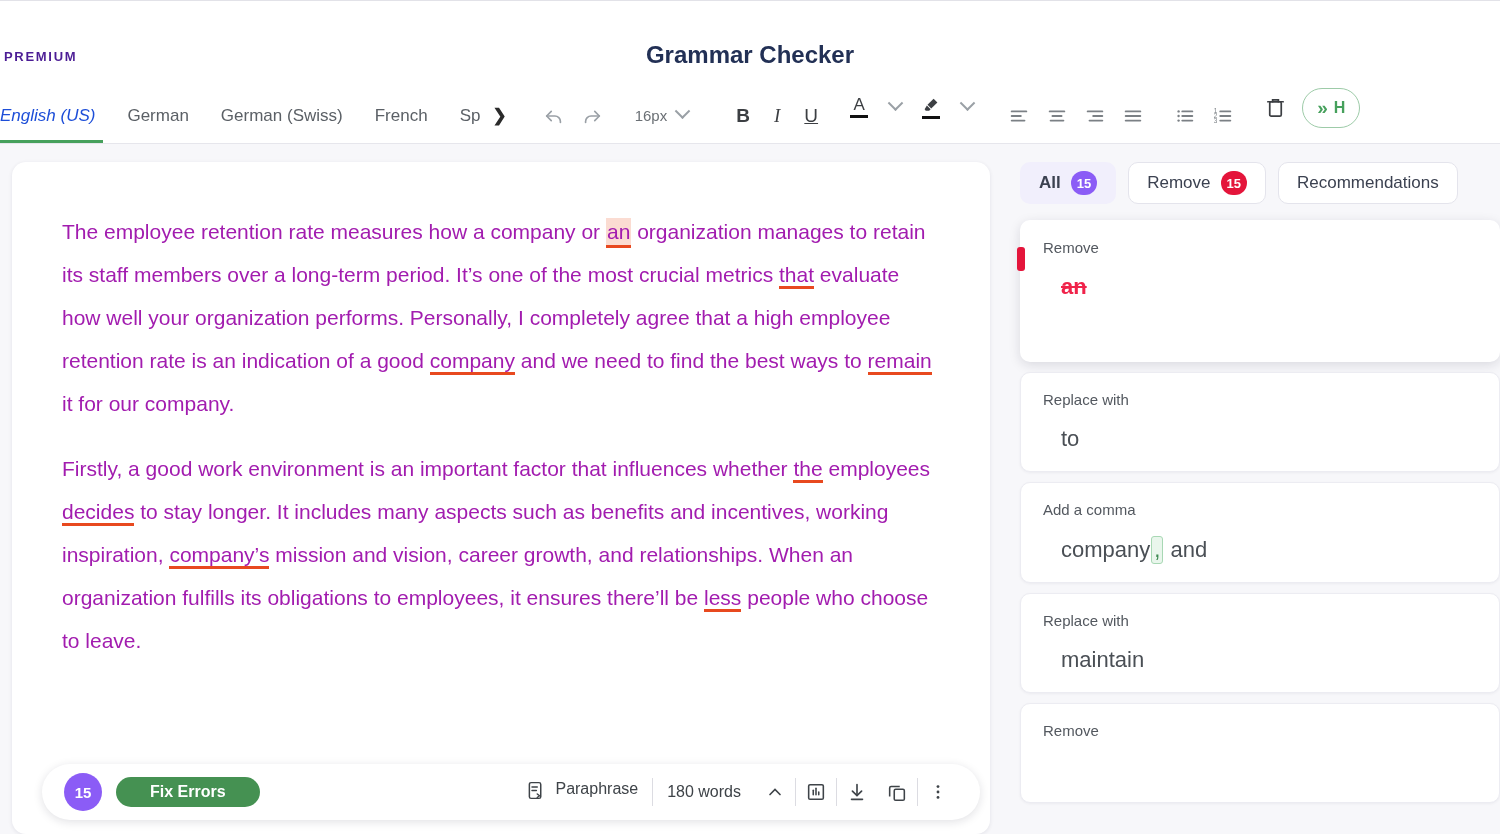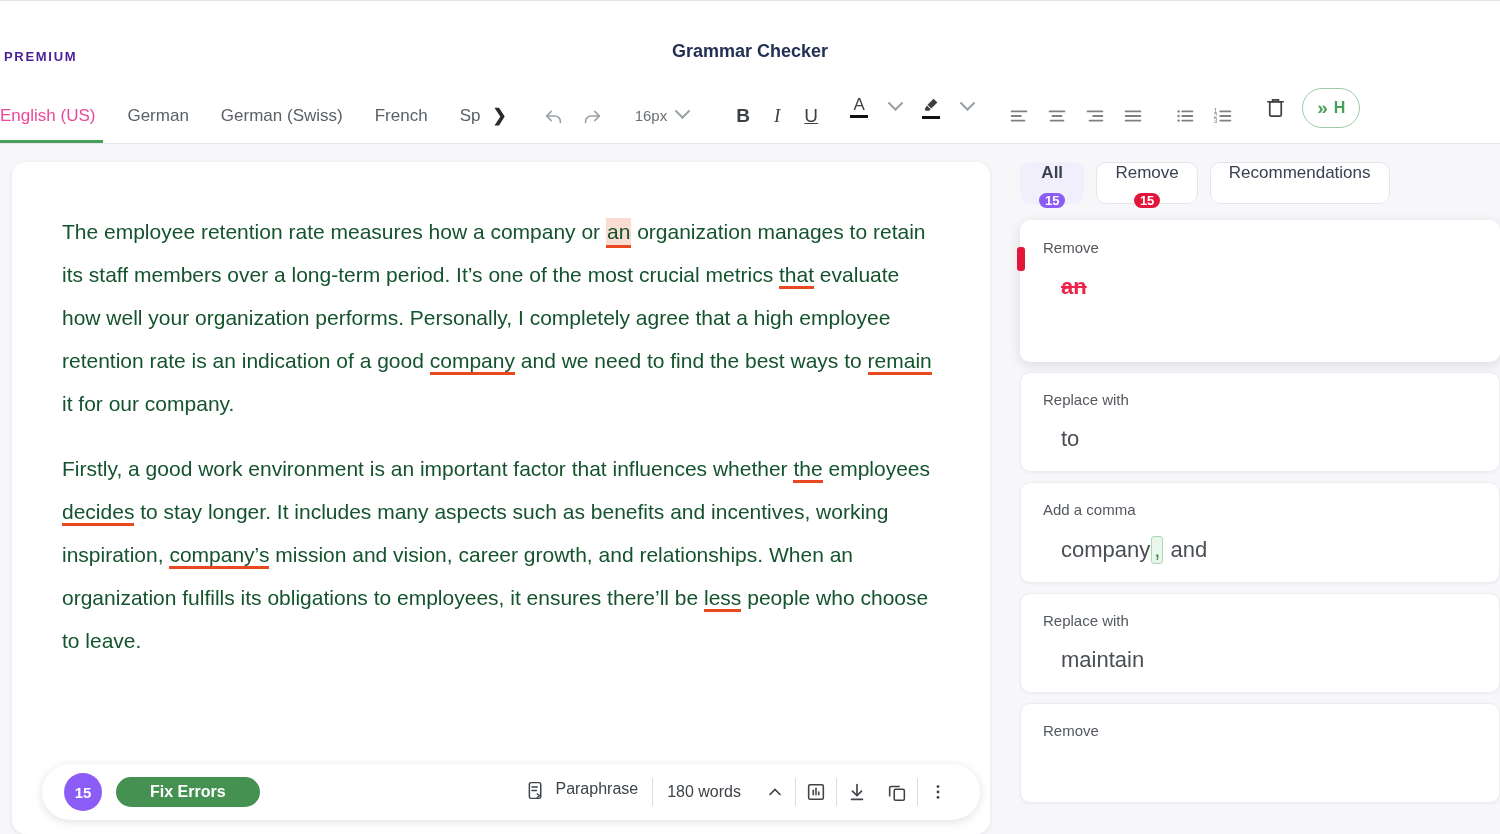--- a/index.html
+++ b/index.html
@@ -17,37 +17,37 @@
     position: relative;
   }
   .premium {
     position: absolute; left: 4px; top: 48px;
     color: #4c1d95; font-size: 13px; font-weight: 700;
     letter-spacing: 1.7px;
   }
   .app-title {
     position: absolute; left: 0; right: 0; top: 40px;
     text-align: center; color: #223055;
-    font-size: 18px; font-weight: 700;
+    font-size: 24px; font-weight: 700;
   }
 
   
   .toolbar {
     height: 56px; background: #ffffff;
     border-bottom: 1px solid #e6e6ec;
     display: flex; align-items: stretch; position: relative;
   }
   .lang-tabs { display: flex; align-items: stretch; }
   .lang-tab {
     display: flex; align-items: center; padding: 0 16px;
     font-size: 17px; color: #5b6066; white-space: nowrap;
     position: relative; cursor: pointer;
   }
   .lang-tab:first-child { padding-left: 0; }
-  .lang-tab.active { color: #ec4899; }
+  .lang-tab.active { color: #1d4ed8; font-style: italic; }
   .lang-tab.active::after {
     content: ""; position: absolute; left: 0; right: 8px; bottom: 0;
     height: 3px; background: #46a05c;
   }
   .lang-tab.clipped { padding-right: 4px; }
   .lang-more {
     display: flex; align-items: center; padding: 0 14px 0 8px;
     color: #2b2b2b; font-size: 17px; font-weight: 700; cursor: pointer;
   }
 
@@ -94,21 +94,21 @@
   
   .main { display: flex; height: 690px; padding: 18px 0 0 0; }
 
   .editor-wrap { position: relative; padding-left: 12px; }
   .editor-card {
     width: 978px; height: 672px; background: #fff;
     border-radius: 14px; box-shadow: 0 1px 4px rgba(20,20,50,.09);
     padding: 48px 50px 0 50px; overflow: hidden;
   }
   .doc-p {
-    font-size: 21px; line-height: 43px; color: #14532d;
+    font-size: 21px; line-height: 43px; color: #a21caf;
     margin-bottom: 22px;
   }
   .err { border-bottom: 3px solid #e8491f; }
   .err-active {
     background: #fbdcd2; border-bottom: 3px solid #e8491f;
     padding: 2px 1px;
   }
 
   
   .bottom-bar {
@@ -142,21 +142,21 @@
   
   .side {
     flex: 1; padding-left: 30px; padding-right: 0;
     display: flex; flex-direction: column; overflow: hidden;
   }
   .tabs { display: flex; gap: 12px; margin-bottom: 16px; flex-shrink: 0; }
   .tab {
     display: flex; align-items: center; gap: 10px;
     height: 42px; padding: 0 18px; border-radius: 10px;
     font-size: 17px; color: #3b4150; background: #fff;
-    border: 1px solid #e4e4ec; cursor: pointer; white-space: nowrap; flex-direction: column;
+    border: 1px solid #e4e4ec; cursor: pointer; white-space: nowrap;
   }
   .tab.active { background: #f1effc; border-color: transparent; font-weight: 600; }
   .badge {
     min-width: 26px; height: 24px; padding: 0 6px; border-radius: 12px;
     color: #fff; font-size: 13px; font-weight: 700;
     display: flex; align-items: center; justify-content: center;
   }
   .badge.purple { background: #8b5cf6; }
   .badge.red { background: #e4153b; }
 

